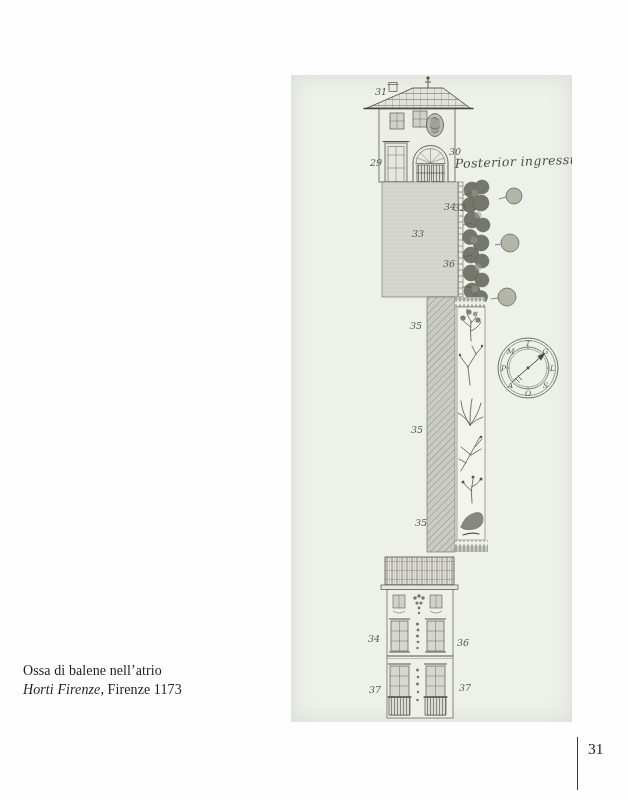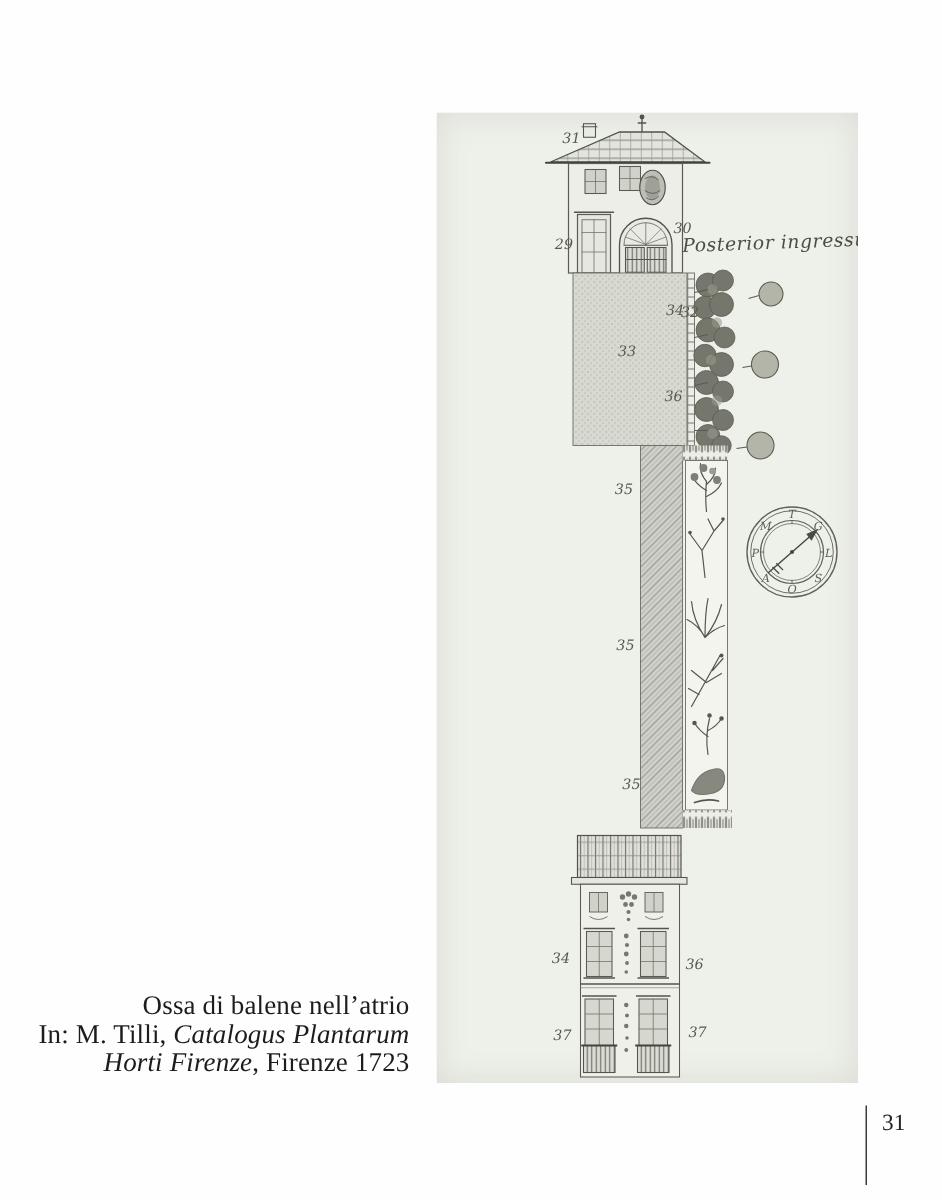--- a/index.html
+++ b/index.html
@@ -18,22 +18,21 @@
     left:291px;top:75px;width:281px;height:647px;
     background:#eef0ea;
     box-shadow:inset 0 0 22px rgba(110,112,104,.16);
   }
   .plate svg{display:block;}
 
   
   .caption{
     position:absolute;
     top:661px;right:355px;width:250px;
-    text-align:right;
-    font-size:18px;line-height:19px;
+    font-size:14px;line-height:19px;
     color:#1c1c1c;
     letter-spacing:.1px;
   }
   .caption em{font-style:italic;}
 
   
   .pagerule{
     position:absolute;
     left:577px;top:737px;width:1px;height:53px;
     background:#3a3a3a;
@@ -379,20 +378,19 @@
         <text class="etch-num" x="89" y="567" text-anchor="end">34</text>
         <text class="etch-num" x="166" y="571">36</text>
         <text class="etch-num" x="90" y="618" text-anchor="end">37</text>
         <text class="etch-num" x="168" y="616">37</text>
       </g>
     </svg>
   </div>
 
   <div class="caption">
     <div>Ossa di balene nell’atrio</div>
-    <div><span>In: M. Tilli, </span><em>Catalogus Plantarum</em></div>
-    <div><em>Horti Firenze</em><span>, Firenze 1723</span></div>
+    <div><em>Horti Firenze</em><span>, Firenze 1173</span></div>
   </div>
 
   <div class="pagerule"></div>
   <div class="pagenum">31</div>
 
 </div>
 
 </body></html>

